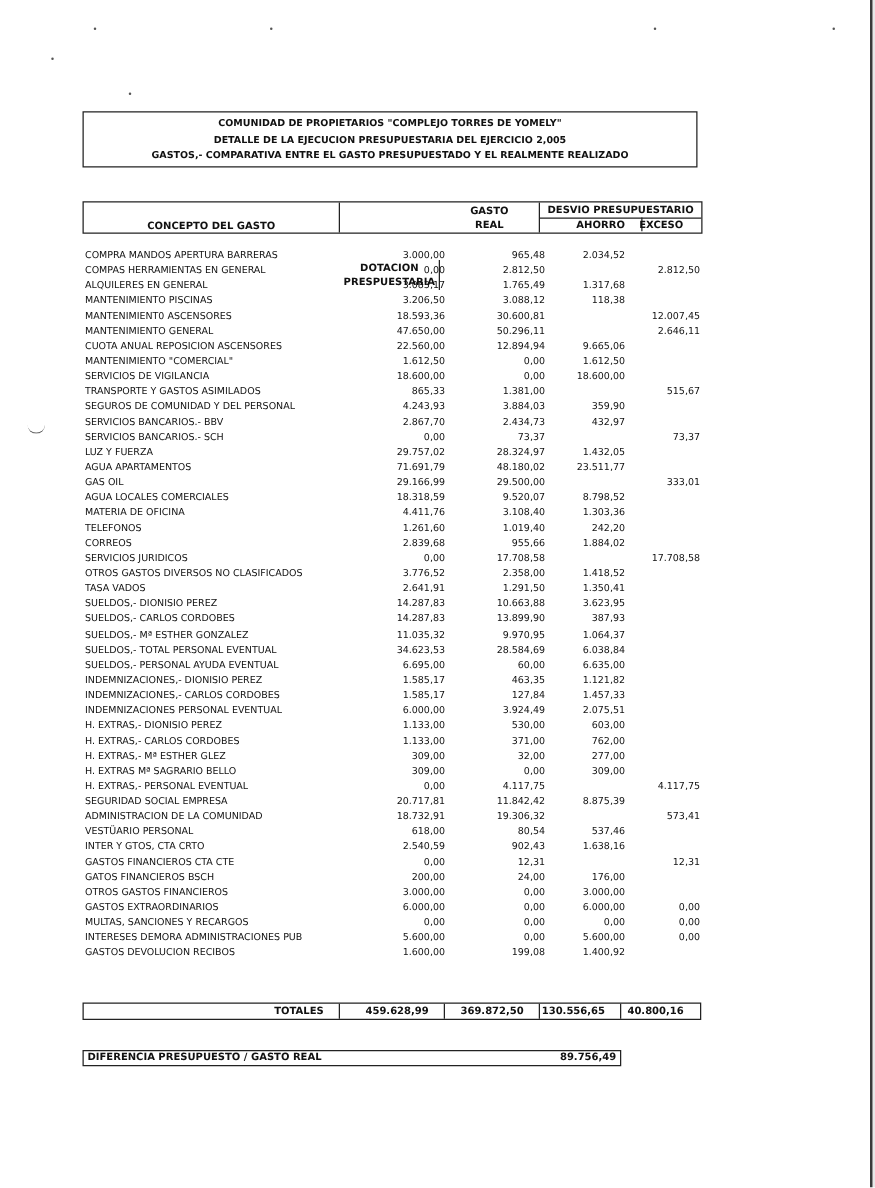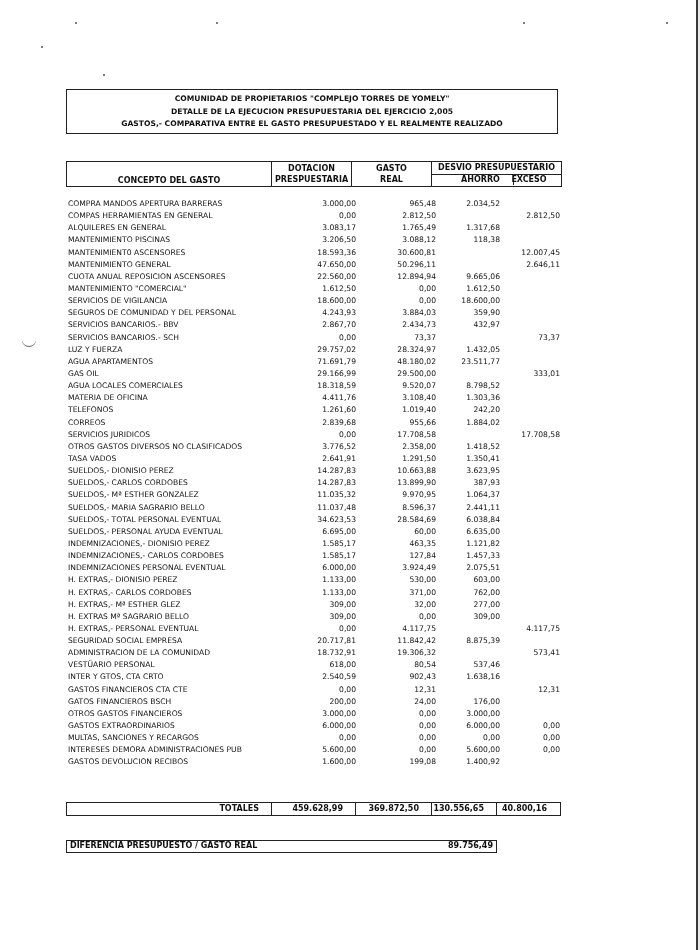--- a/index.html
+++ b/index.html
@@ -10,21 +10,21 @@
   .edge { position: absolute; right: 2px; top: 0; width: 2px; height: 950px; background: #3a3a3a; }
   .edge2 { position: absolute; right: 0px; top: 0; width: 2px; height: 950px; background: #e8e8e8; }
   .title-box {
     position: absolute; left: 66px; top: 89px; width: 492px; height: 45px;
     border: 1.5px solid #222; box-sizing: border-box;
     text-align: center; font-weight: bold; font-size: 7.6px; line-height: 12.5px; padding-top: 3px;
   }
   .hdr { position: absolute; left: 66px; top: 161px; width: 496px; height: 26px; border: 1.5px solid #222; box-sizing: border-box; }
   .hdr .cell { position: absolute; top: 0; height: 100%; box-sizing: border-box; font-weight: bold; font-size: 8px; text-align: center; }
   .hdr .c1 { left: 0; width: 205px; border-right: 1.2px solid #222; }
-  .hdr .c2 { left: 205px; width: 80px; border-right: 1.2px solid #222; line-height: 11px; padding-top: 1px; }
+  .hdr .c2 { left: 205px; width: 80px; border-right: 1.2px solid #222; line-height: 11px; padding-top: 1px; margin-top: 46px; }
   .hdr .c3 { left: 285px; width: 80px; border-right: 1.2px solid #222; line-height: 11px; padding-top: 1px; }
   .hdr .c4 { left: 365px; width: 129px; }
   .hdr .c1 span { position: absolute; bottom: 1px; left: 0; right: 0; }
   .hdr .sub-top { position: absolute; left: 0; top: 0; width: 100%; height: 12px; border-bottom: 1.2px solid #222; line-height: 12px; }
   .hdr .sub-a { position: absolute; left: 16px; top: 12px; width: 65px; height: 11px; border-right: 1.2px solid #222; line-height: 11px; }
   .hdr .sub-b { position: absolute; left: 65px; top: 12px; width: 64px; height: 15px; line-height: 11px; }
   .rows { position: absolute; left: 68px; top: 198px; width: 494px; }
   .row { position: relative; height: 12.15px; font-size: 7.6px; line-height: 12.15px; white-space: nowrap; }
   .row span { position: absolute; top: 0; }
   .row .concept { left: 0; width: 200px; overflow: hidden; }
@@ -142,20 +142,27 @@
       <span class="n exc"></span>
     </div>
     <div class="row">
       <span class="concept">SERVICIOS DE VIGILANCIA</span>
       <span class="n dot">18.600,00</span>
       <span class="n real">0,00</span>
       <span class="n aho">18.600,00</span>
       <span class="n exc"></span>
     </div>
     <div class="row">
+      <span class="concept">TRANSPORTE Y GASTOS ASIMILADOS</span>
+      <span class="n dot">865,33</span>
+      <span class="n real">1.381,00</span>
+      <span class="n aho"></span>
+      <span class="n exc">515,67</span>
+    </div>
+    <div class="row">
       <span class="concept">SEGUROS DE COMUNIDAD Y DEL PERSONAL</span>
       <span class="n dot">4.243,93</span>
       <span class="n real">3.884,03</span>
       <span class="n aho">359,90</span>
       <span class="n exc"></span>
     </div>
     <div class="row">
       <span class="concept">SERVICIOS BANCARIOS.- BBV</span>
       <span class="n dot">2.867,70</span>
       <span class="n real">2.434,73</span>
@@ -251,27 +258,20 @@
       <span class="n dot">14.287,83</span>
       <span class="n real">13.899,90</span>
       <span class="n aho">387,93</span>
       <span class="n exc"></span>
     </div>
     <div class="row">
       <span class="concept">SUELDOS,- Mª ESTHER GONZALEZ</span>
       <span class="n dot">11.035,32</span>
       <span class="n real">9.970,95</span>
       <span class="n aho">1.064,37</span>
-      <span class="n exc"></span>
-    </div>
-    <div class="row">
-      <span class="concept">SUELDOS,- MARIA SAGRARIO BELLO</span>
-      <span class="n dot">11.037,48</span>
-      <span class="n real">8.596,37</span>
-      <span class="n aho">2.441,11</span>
       <span class="n exc"></span>
     </div>
     <div class="row">
       <span class="concept">SUELDOS,- TOTAL PERSONAL EVENTUAL</span>
       <span class="n dot">34.623,53</span>
       <span class="n real">28.584,69</span>
       <span class="n aho">6.038,84</span>
       <span class="n exc"></span>
     </div>
     <div class="row">

